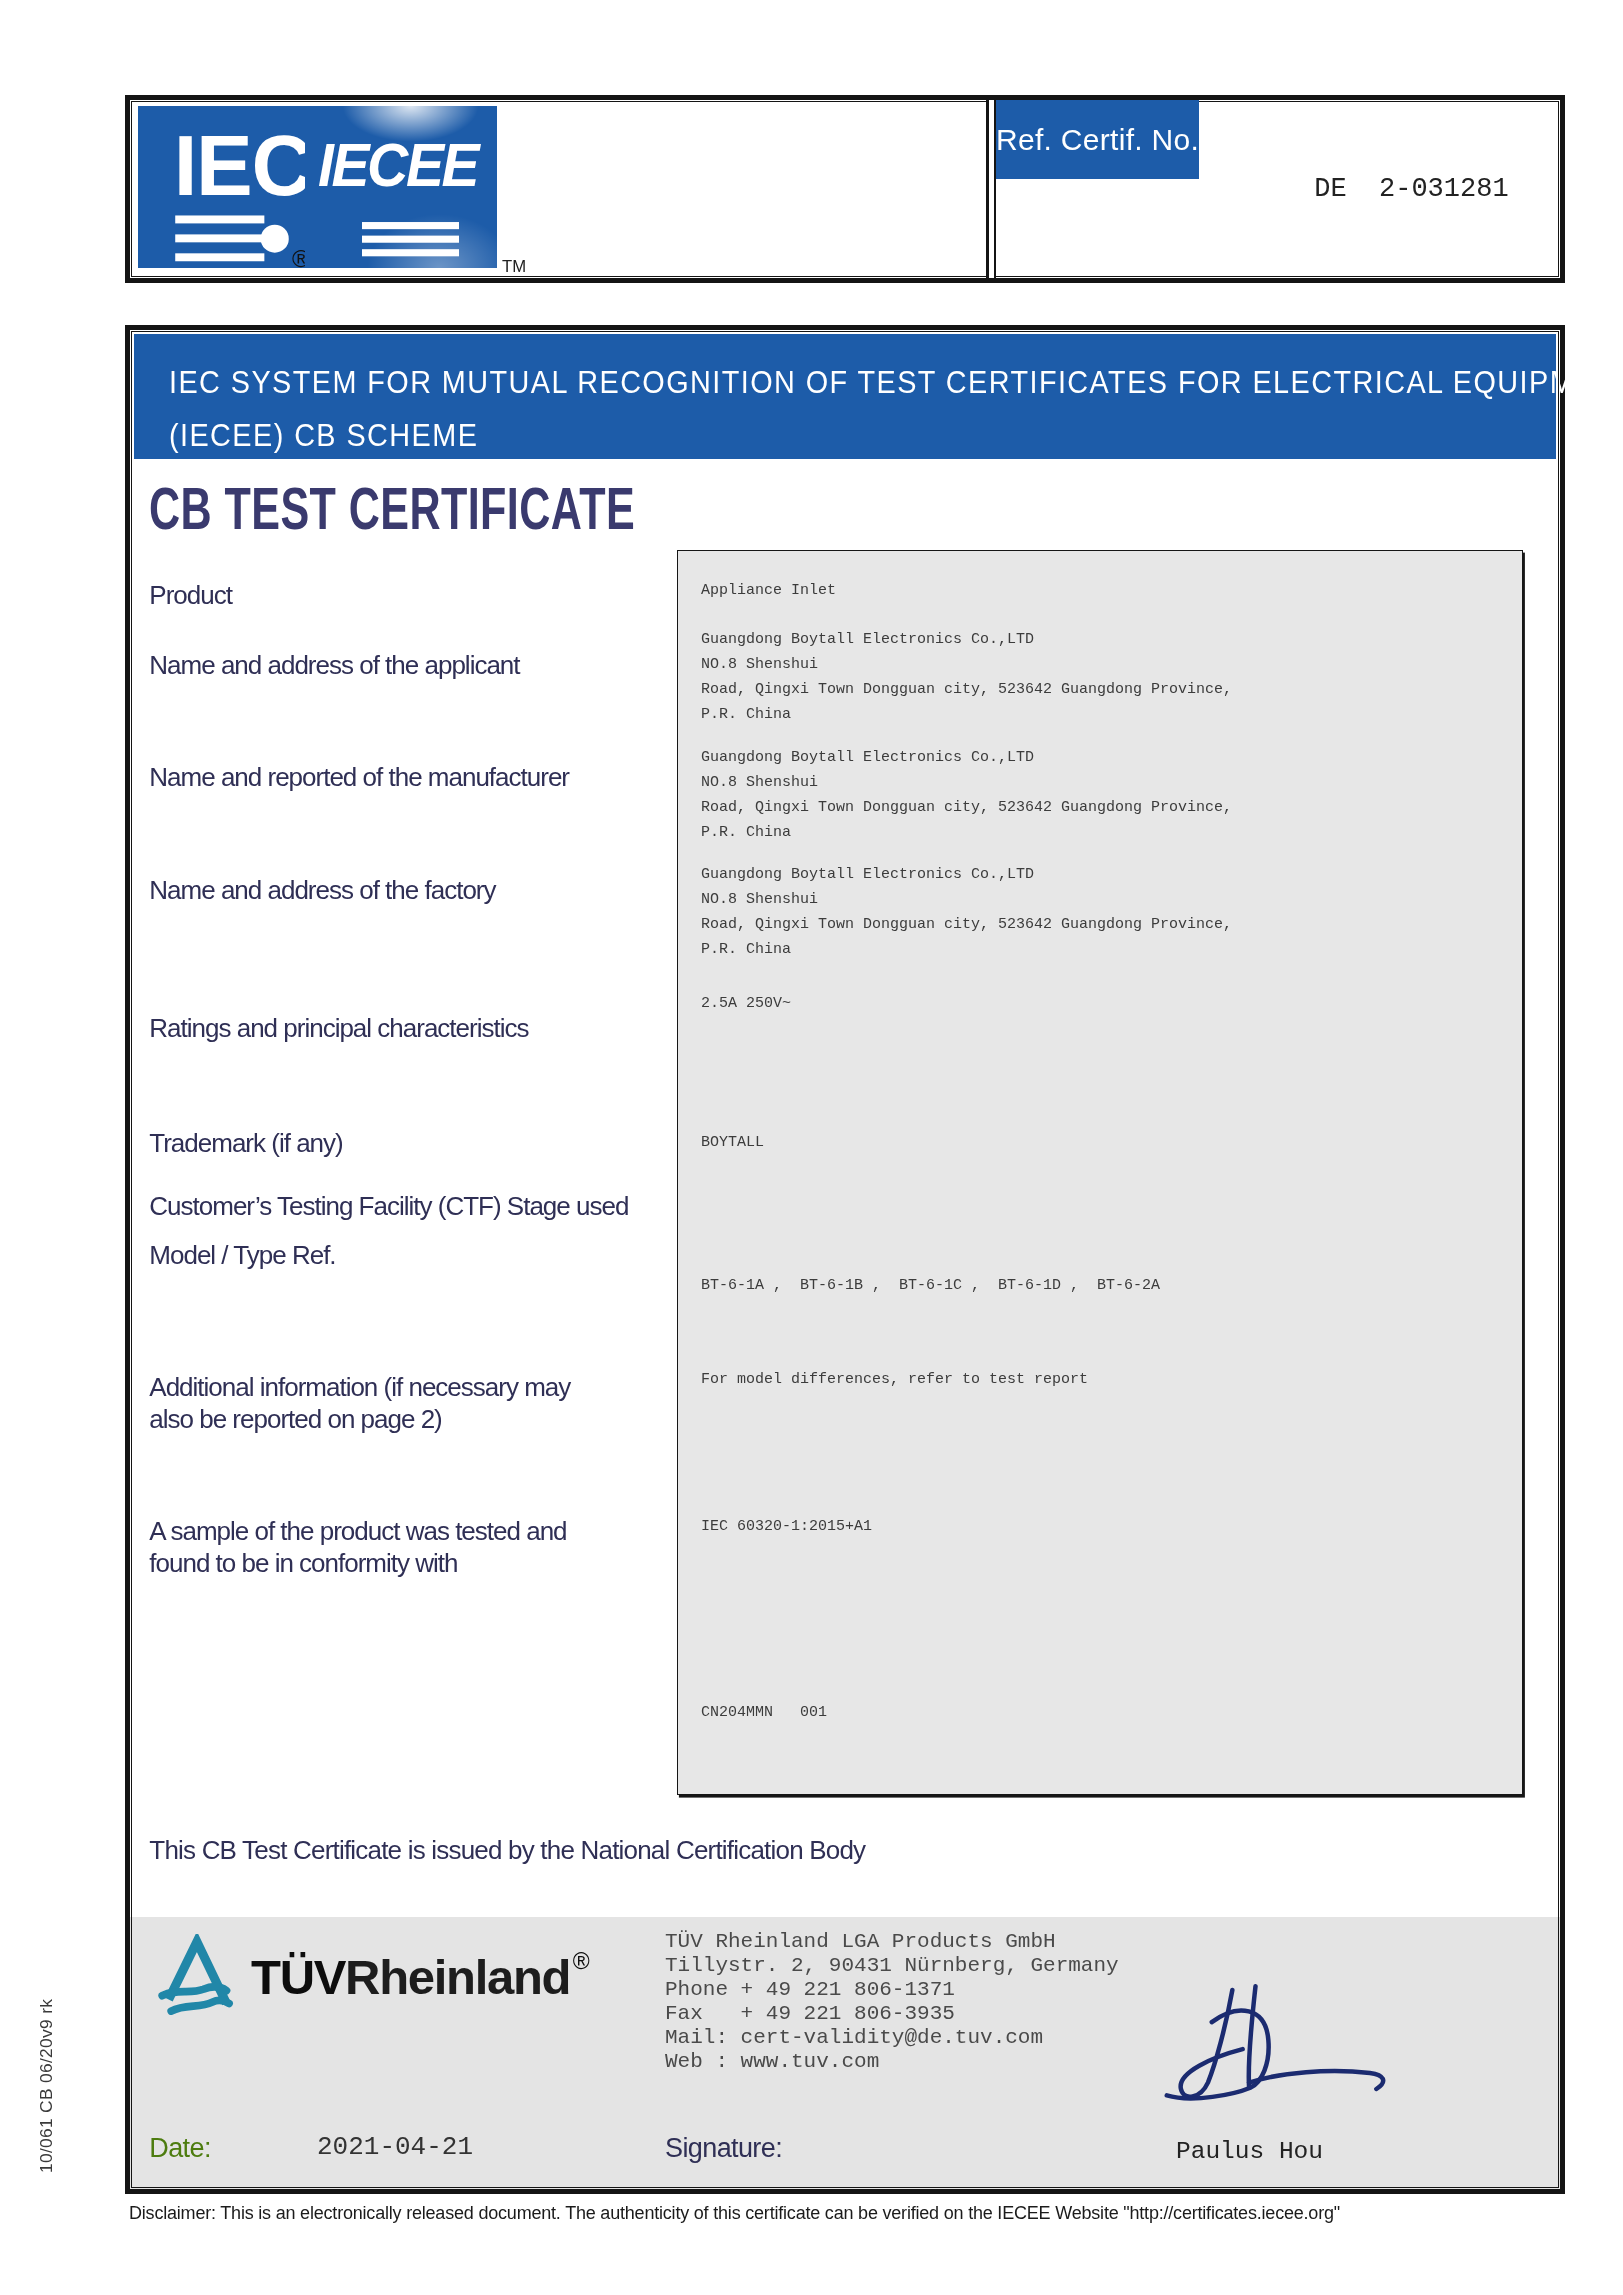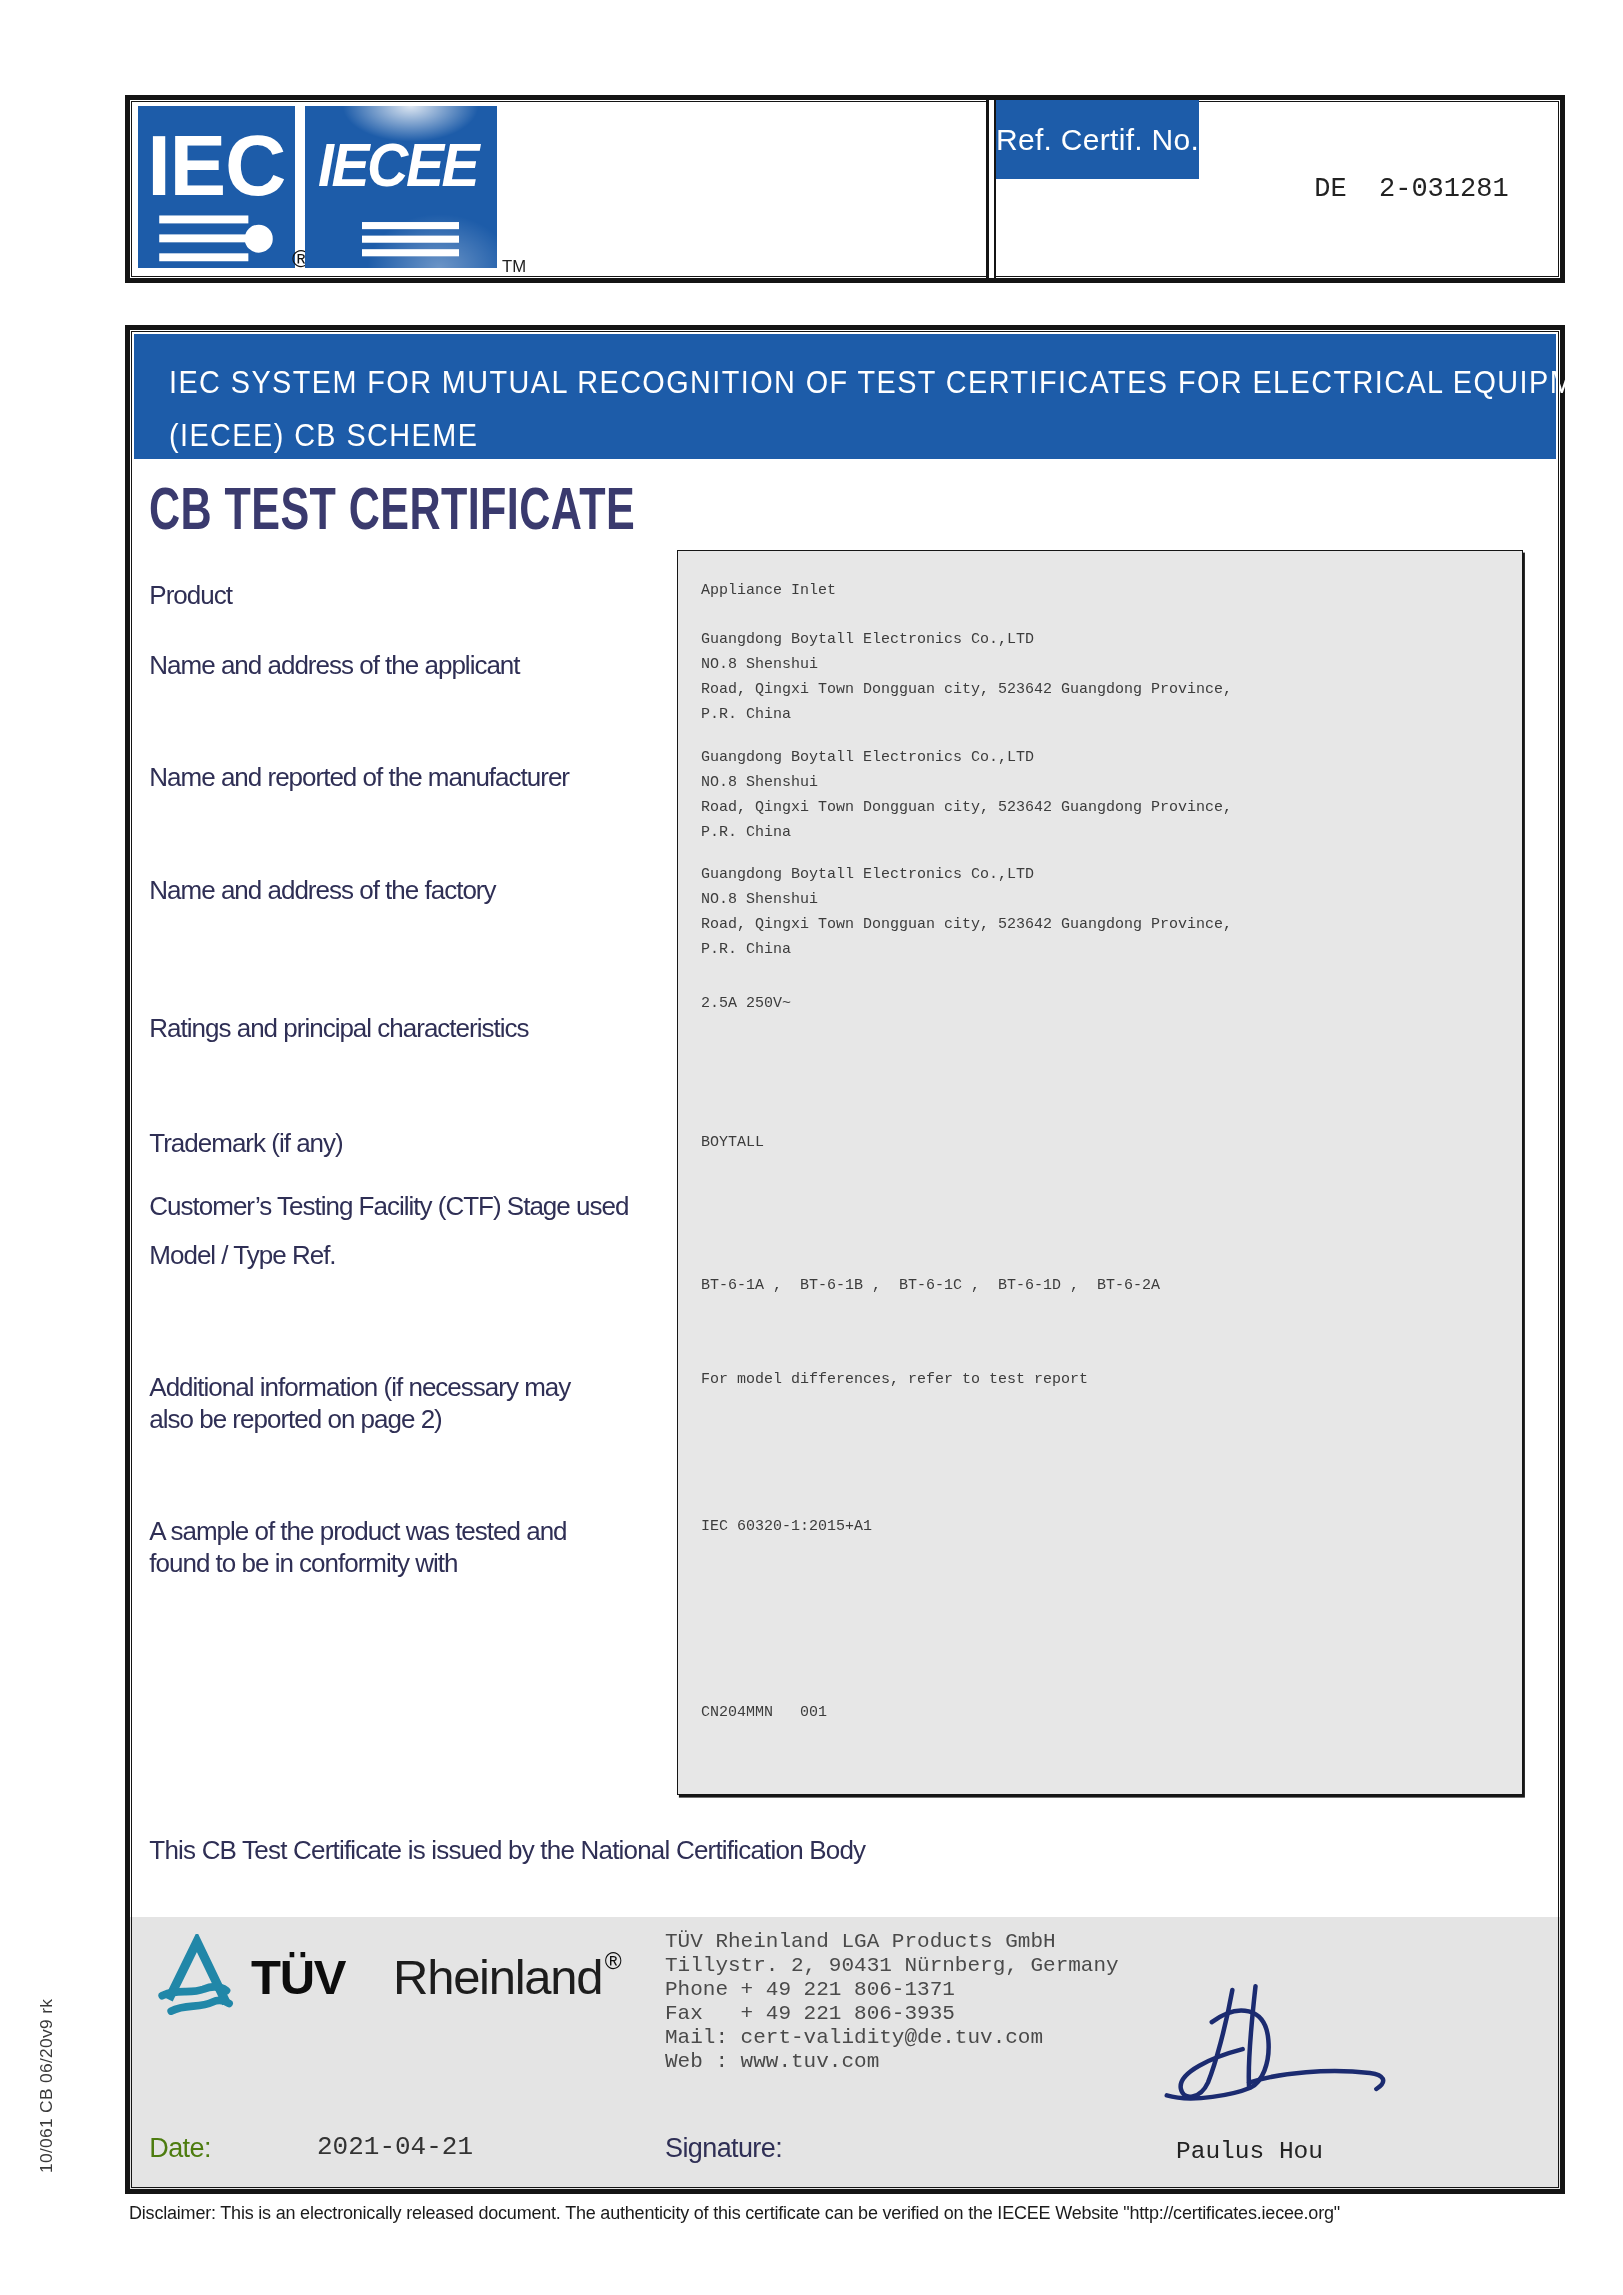--- a/index.html
+++ b/index.html
@@ -4,21 +4,21 @@
 <style>
   html,body{margin:0;padding:0;background:#ffffff;}
   body{width:1623px;height:2295px;position:relative;font-family:"Liberation Sans",sans-serif;color:#222;}
   .page{position:absolute;inset:0;background:#fff;overflow:hidden;}
 
   
   .top-header{position:absolute;left:125px;top:95px;width:1440px;height:188px;
     border:5.1px solid #141414;box-sizing:border-box;background:#fff;}
   .top-header::before{content:"";position:absolute;inset:1.3px;border:1.3px solid #141414;pointer-events:none;}
   .iec-box{position:absolute;left:7.7px;top:6.4px;width:157px;height:162px;background:#1d5ca9;
-    display:flex;flex-direction:column;align-items:center;}
+    display:flex;flex-direction:column;align-items:flex-start;padding-left:36px;}
   .iec-word{color:#fff;font-weight:bold;font-size:85px;line-height:1;margin-top:16.7px;letter-spacing:-1.3px;}
   .iec-bars{margin-top:6.4px;}
   .reg-mark{position:absolute;left:162px;top:145px;font-size:24.5px;color:#111;}
   .iecee-box{position:absolute;left:175px;top:6.4px;width:192px;height:162px;background:#1d5ca9;
     position:absolute;overflow:hidden;}
   .iecee-box::before{content:"";position:absolute;inset:0;
     background:radial-gradient(ellipse 97px 51px at 55% 0%,rgba(255,255,255,.85),rgba(255,255,255,0) 70%),
                radial-gradient(ellipse 103px 77px at 70% 100%,rgba(255,255,255,.35),rgba(255,255,255,0) 70%);}
   .iecee-word{position:absolute;left:13px;top:23px;color:#fff;font-weight:bold;font-style:italic;
     font-size:62px;letter-spacing:-2.6px;transform:scaleX(.92);transform-origin:left;}
@@ -65,21 +65,21 @@
   .l9{top:1185px}.v9{top:1184px}
   .l10{top:1348px}.v10{top:1370px}
 
   .issued-line{position:absolute;left:19.3px;top:1505px;font-size:26px;color:#2f2f55;letter-spacing:-0.8px;}
 
   
   .footer{position:absolute;left:0;right:0;bottom:0;height:272px;background:#e4e4e4;}
   .tuv-triangle{position:absolute;left:27px;top:16.7px;}
   .tuv-logotype{position:absolute;left:121px;top:31px;font-size:49px;color:#0d0d0d;letter-spacing:-1.3px;white-space:nowrap;}
   .tuv-logotype .t1{font-weight:bold;}
-  .tuv-logotype .t2{font-weight:normal;opacity:.92;margin-left:48px;}
+  .tuv-logotype .t2{font-weight:bold;opacity:.92;}
   .tuv-logotype sup{font-size:23px;vertical-align:24.5px;font-weight:normal;margin-left:2.6px;}
   .tuv-address{position:absolute;left:535px;top:13px;font-family:"Liberation Mono",monospace;
     font-size:21px;line-height:24px;color:#4a4a4a;white-space:pre;}
   .date-label{position:absolute;left:19.3px;top:216px;font-size:27px;color:#4d7c0f;letter-spacing:-0.6px;}
   .date-value{position:absolute;left:187px;top:215px;font-family:"Liberation Mono",monospace;font-size:26px;color:#333;white-space:pre;}
   .sig-label{position:absolute;left:535px;top:216px;font-size:27px;color:#2f2f55;letter-spacing:-0.6px;}
   .signature-svg{position:absolute;left:985px;top:64px;}
   .signatory{position:absolute;left:1046px;top:221px;font-family:"Liberation Mono",monospace;font-size:24.5px;color:#222;white-space:pre;}
 
   .disclaimer{position:absolute;left:129px;top:2203px;font-size:18px;color:#1b1b1b;letter-spacing:-0.2px;white-space:nowrap;}

